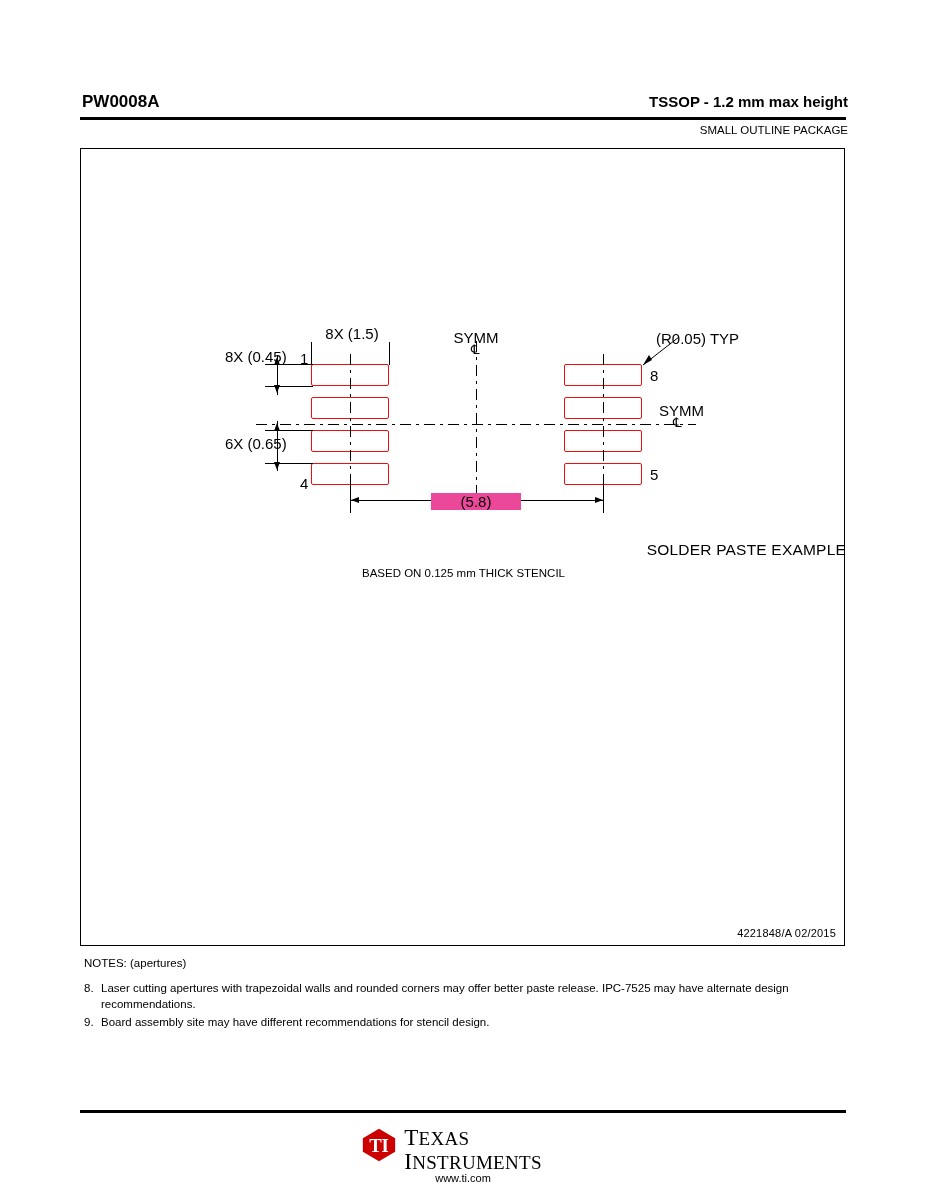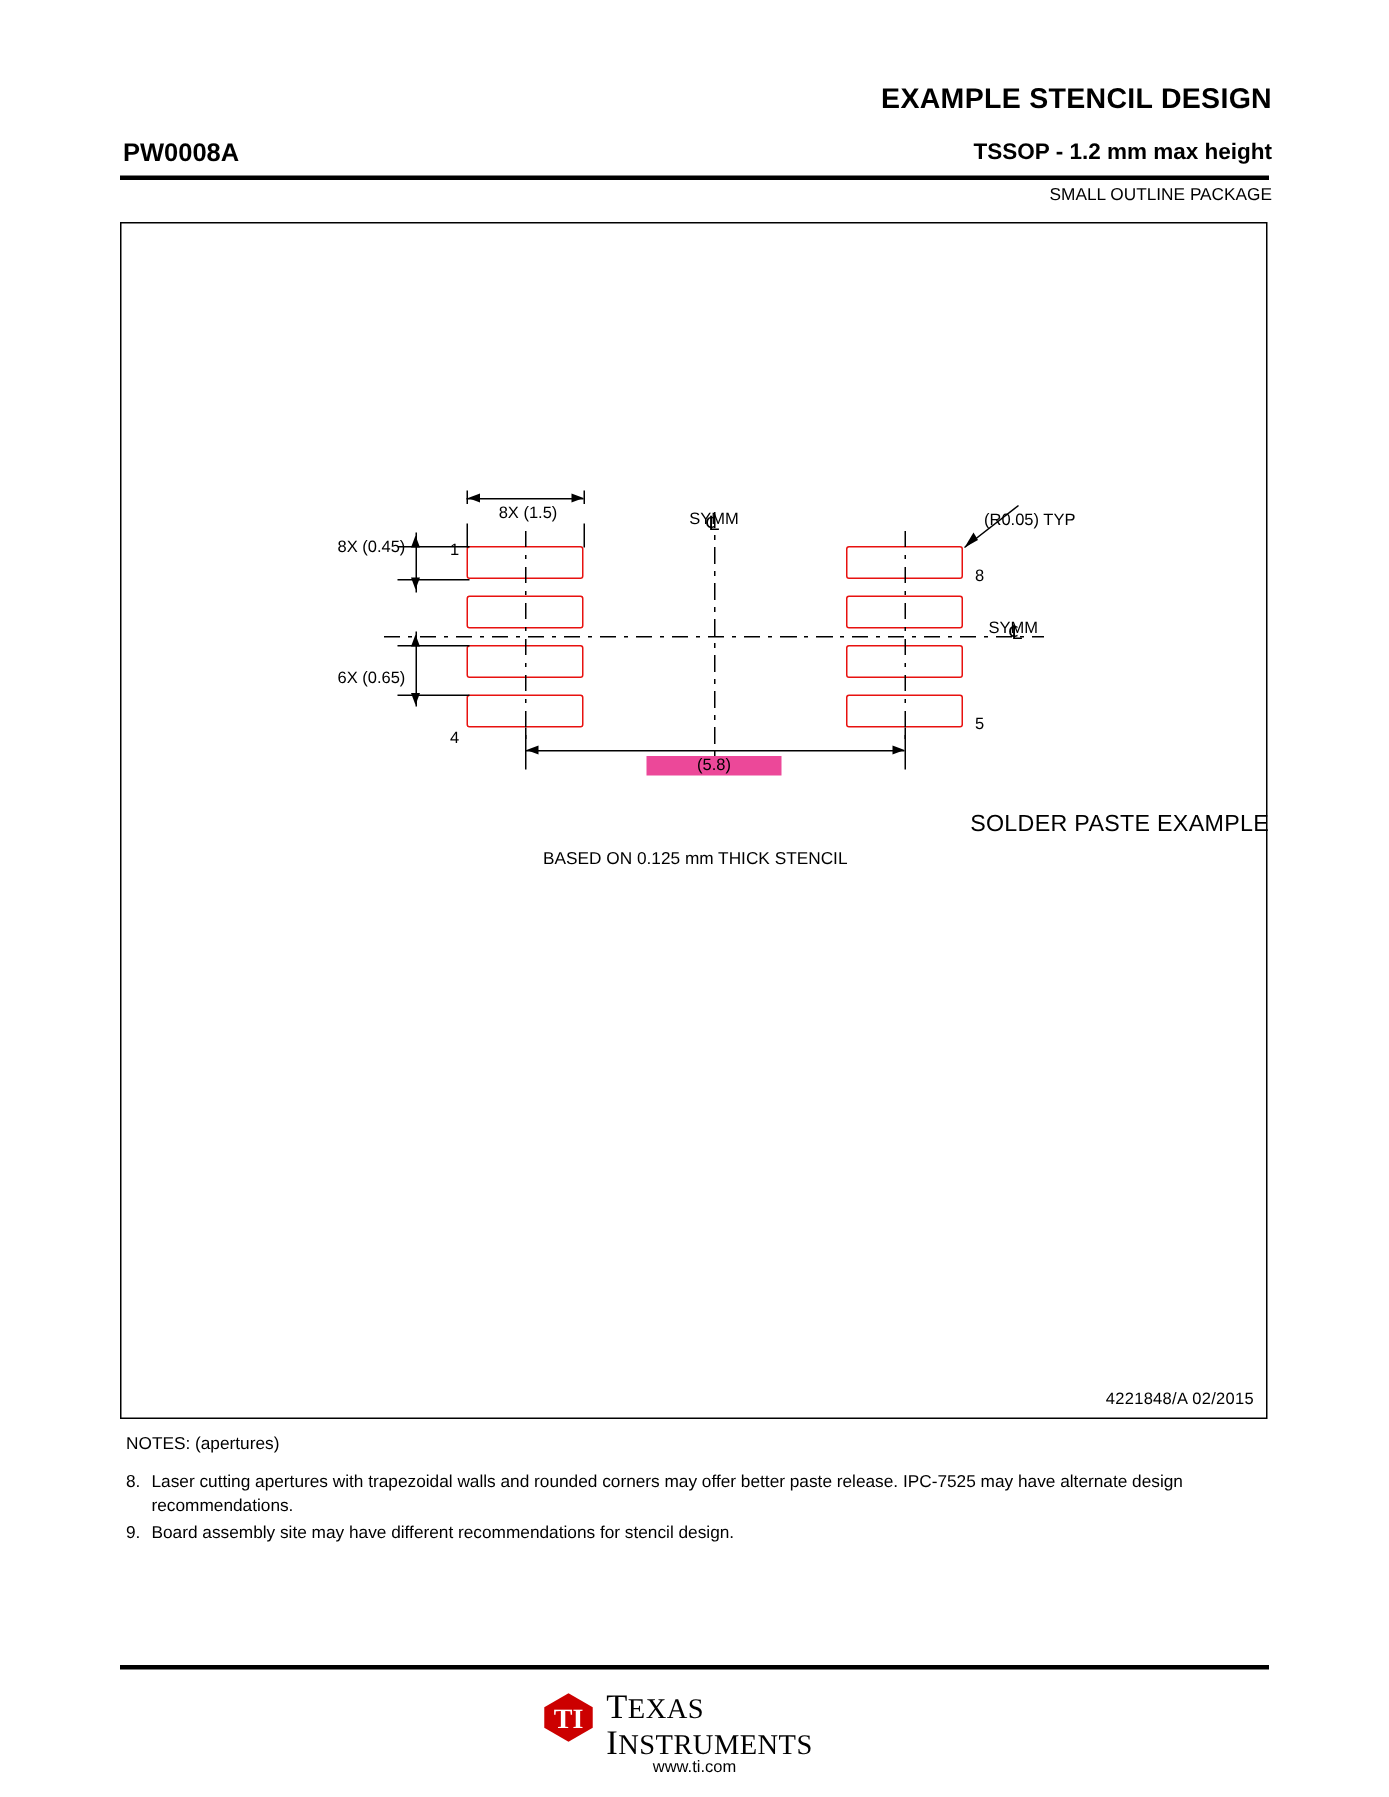--- a/index.html
+++ b/index.html
@@ -125,24 +125,23 @@
   .cl-v {
     position: absolute;
     width: 1px;
     background-image: repeating-linear-gradient(to bottom,
       #000 0px, #000 11px, transparent 11px, transparent 16px,
       #000 16px, #000 19px, transparent 19px, transparent 24px);
   }
 
   .lbl {
     position: absolute;
-    font-size: 11px;
+    font-size: 15px;
     white-space: nowrap;
     line-height: 1.15;
-    margin-top: 11px;
   }
   .lbl-c { text-align: center; }
 
   .sym-cl {
     position: absolute;
     font-size: 13px;
     font-family: "DejaVu Sans", sans-serif;
     line-height: 1;
   }
 
@@ -241,21 +240,20 @@
     width: 926px;
     text-align: center;
     font-size: 11px;
   }
 </style>
 </head>
 <body>
 
 <div class="page">
 
-  <div class="hdr-title">EXAMPLE STENCIL DESIGN</div>
   <div class="hdr-left">PW0008A</div>
   <div class="hdr-right">TSSOP - 1.2 mm max height</div>
   <div class="hdr-rule"></div>
   <div class="hdr-sub">SMALL OUTLINE PACKAGE</div>
 
   <div class="frame">
     <div class="drawing">
 
       <div class="pad" style="left:230px; top:215px; width:78px; height:22px;"></div>
       <div class="pad" style="left:230px; top:248px; width:78px; height:22px;"></div>

